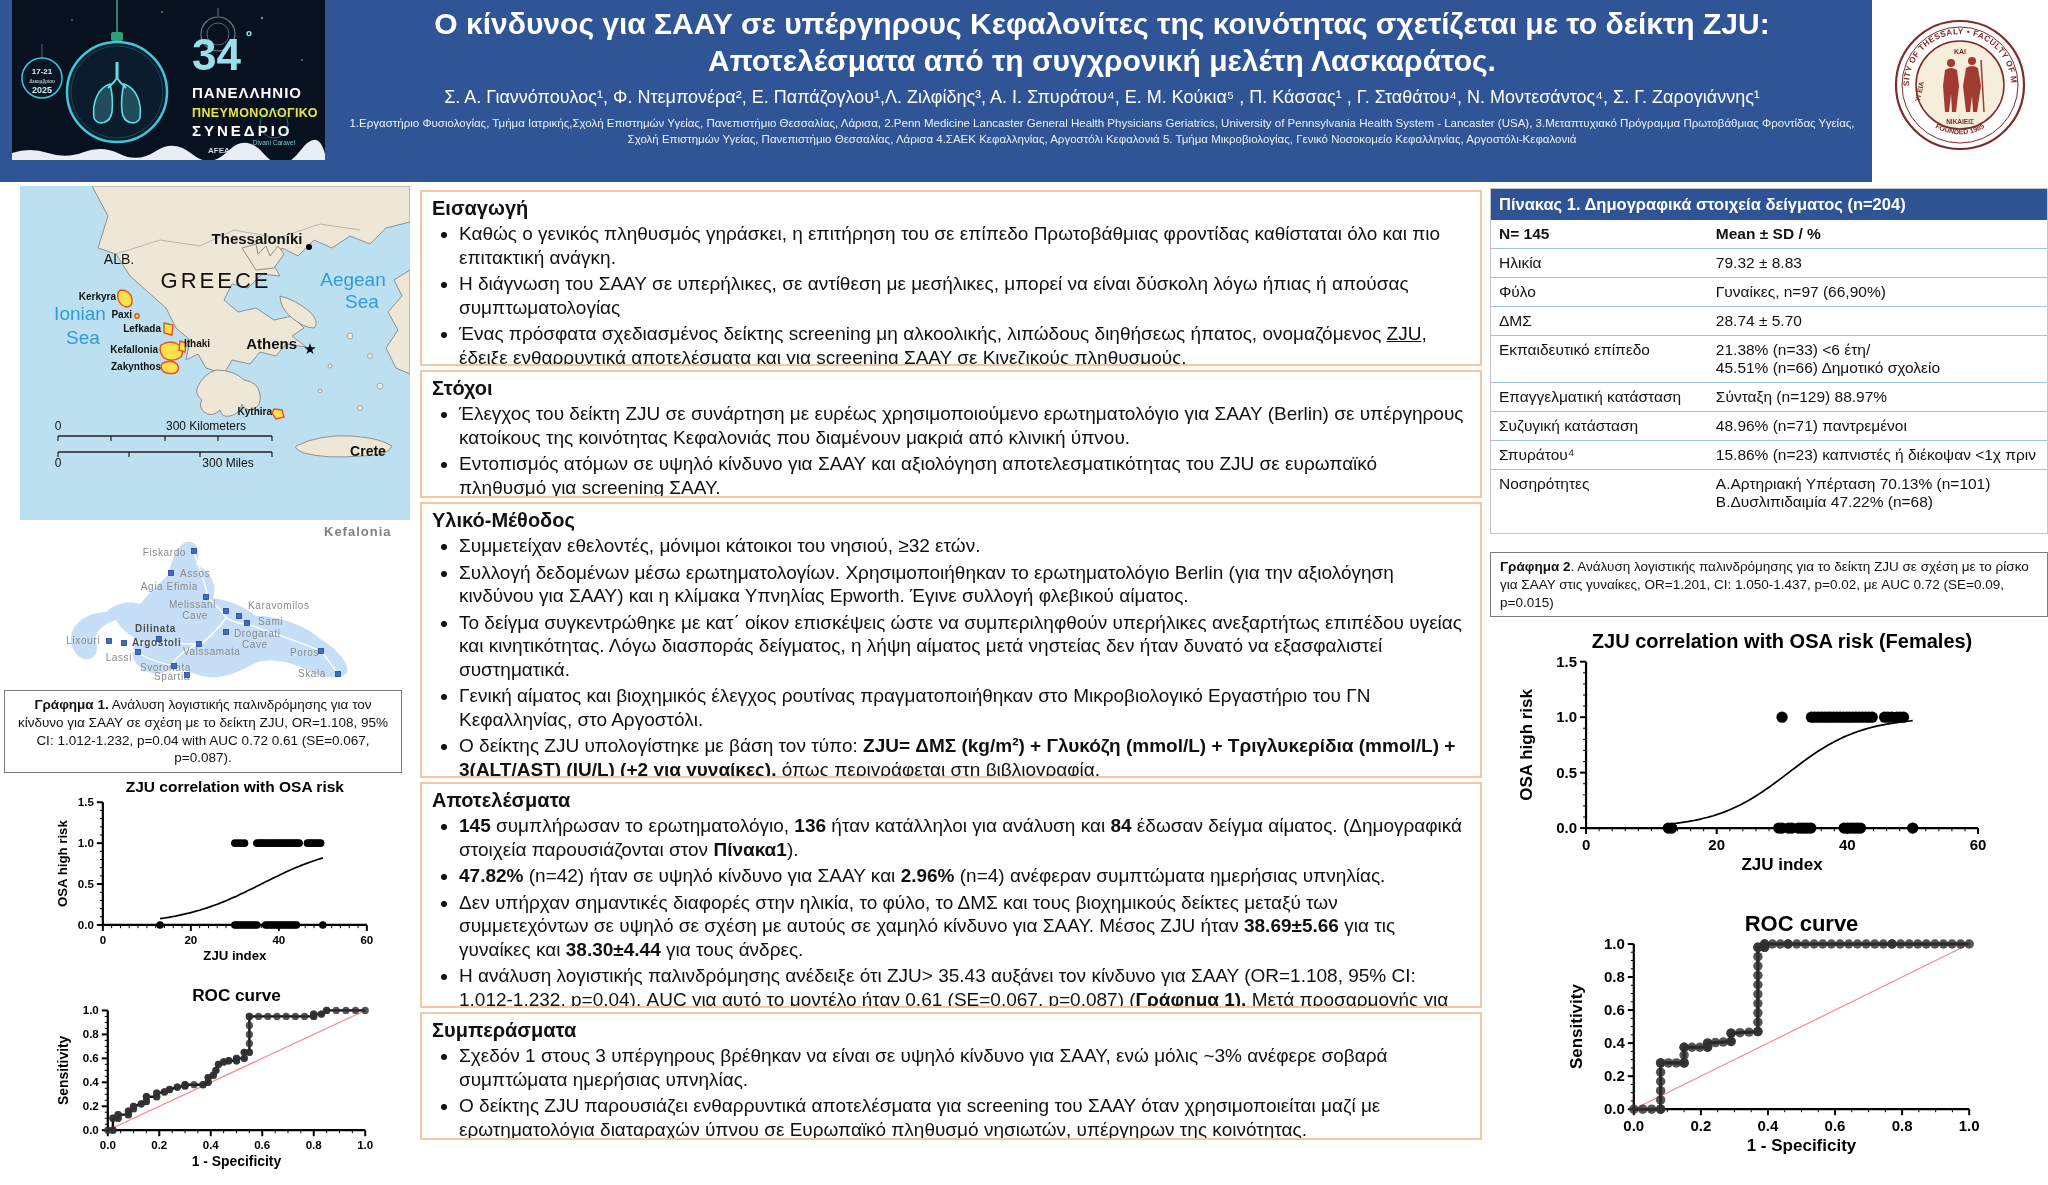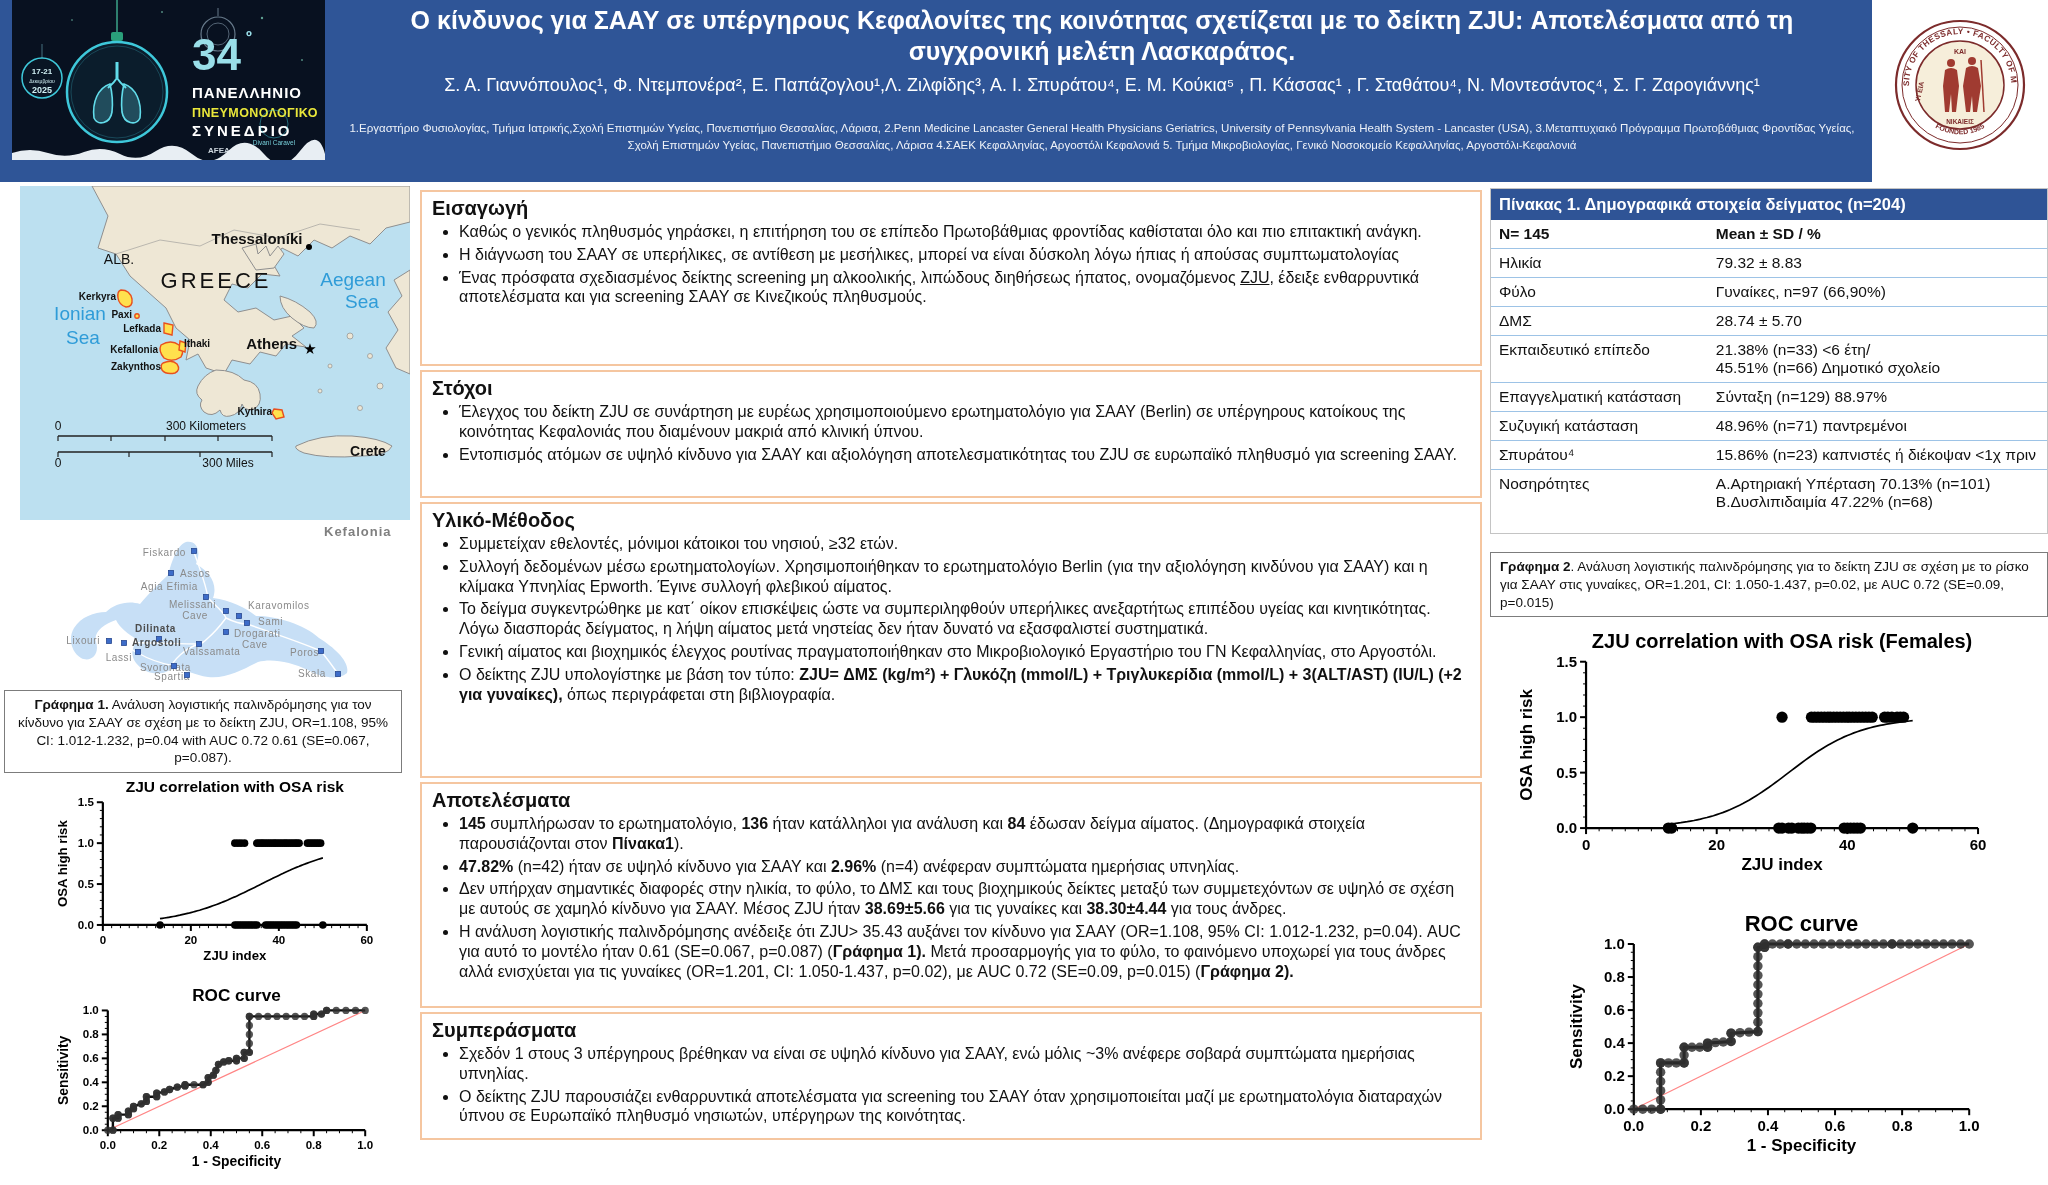--- a/index.html
+++ b/index.html
@@ -7,37 +7,37 @@
     --peach:#F5C6A0; --roc_diagonal:#FF8585; --caption_border:#7C7C7C;
   }
   html,body{margin:0;padding:0;background:#fff;}
   body{font-family:"Liberation Sans","DejaVu Sans",sans-serif;color:#111;}
   #poster{position:relative;width:2048px;height:1185px;background:#fff;overflow:hidden;}
 
   
   .header{position:absolute;left:0;top:0;width:2048px;height:182px;background:var(--blue);}
   .logo-box{position:absolute;left:12px;top:0;width:313px;height:160px;background:#081120;}
   .head-text{position:absolute;left:338px;top:5px;width:1528px;text-align:center;color:#fff;}
-  .title{font-size:25px;font-weight:bold;line-height:1.24;}
+  .title{font-size:30px;font-weight:bold;line-height:1.24;}
   .authors{font-size:18px;margin-top:7px;line-height:1.3;}
-  .affil{font-size:11.5px;margin-top:23px;line-height:1.45;color:#EDF1F7;}
+  .affil{font-size:11.5px;margin-top:5px;line-height:1.45;color:#EDF1F7;}
   .seal-box{position:absolute;right:0;top:0;width:176px;height:182px;background:#fff;display:flex;align-items:flex-start;justify-content:center;}
 
   
   .abs{position:absolute;}
   .caption-box{border:1.4px solid var(--caption_border);background:#fff;font-size:13.5px;line-height:1.32;padding:5px 9px;box-sizing:border-box;}
   #caption1{left:4px;top:690px;width:398px;text-align:center;}
   #caption2{left:1490px;top:552px;width:558px;text-align:left;}
 
   
   .sections{position:absolute;left:420px;top:190px;width:1062px;display:flex;flex-direction:column;gap:4px;}
   .section{border:2px solid var(--peach);background:#fff;box-sizing:border-box;padding:5px 14px 4px 10px;overflow:hidden;}
   .section h2{margin:0 0 2px 0;font-size:20px;font-weight:bold;}
   .section ul{margin:0 0 0 27px;padding:0;}
-  .section li{font-size:16px;line-height:1.24;margin-bottom:3px;}
+  .section li{font-size:19px;line-height:1.24;margin-bottom:3px;}
   .section:nth-of-type(1){height:176px;}
   .section:nth-of-type(2){height:128px;}
   .section:nth-of-type(3){height:276px;}
   .section:nth-of-type(4){height:226px;}
   .section:nth-of-type(5){height:128px;}
 
   
   #table1{position:absolute;left:1490px;top:188px;width:558px;border:1px solid #c4c4c4;background:#fff;box-sizing:border-box;}
   .t1-title{background:var(--table_blue);color:#fff;font-weight:bold;font-size:16.5px;padding:6px 8px;}
   #table1 table{width:100%;border-collapse:collapse;font-size:15.5px;}

